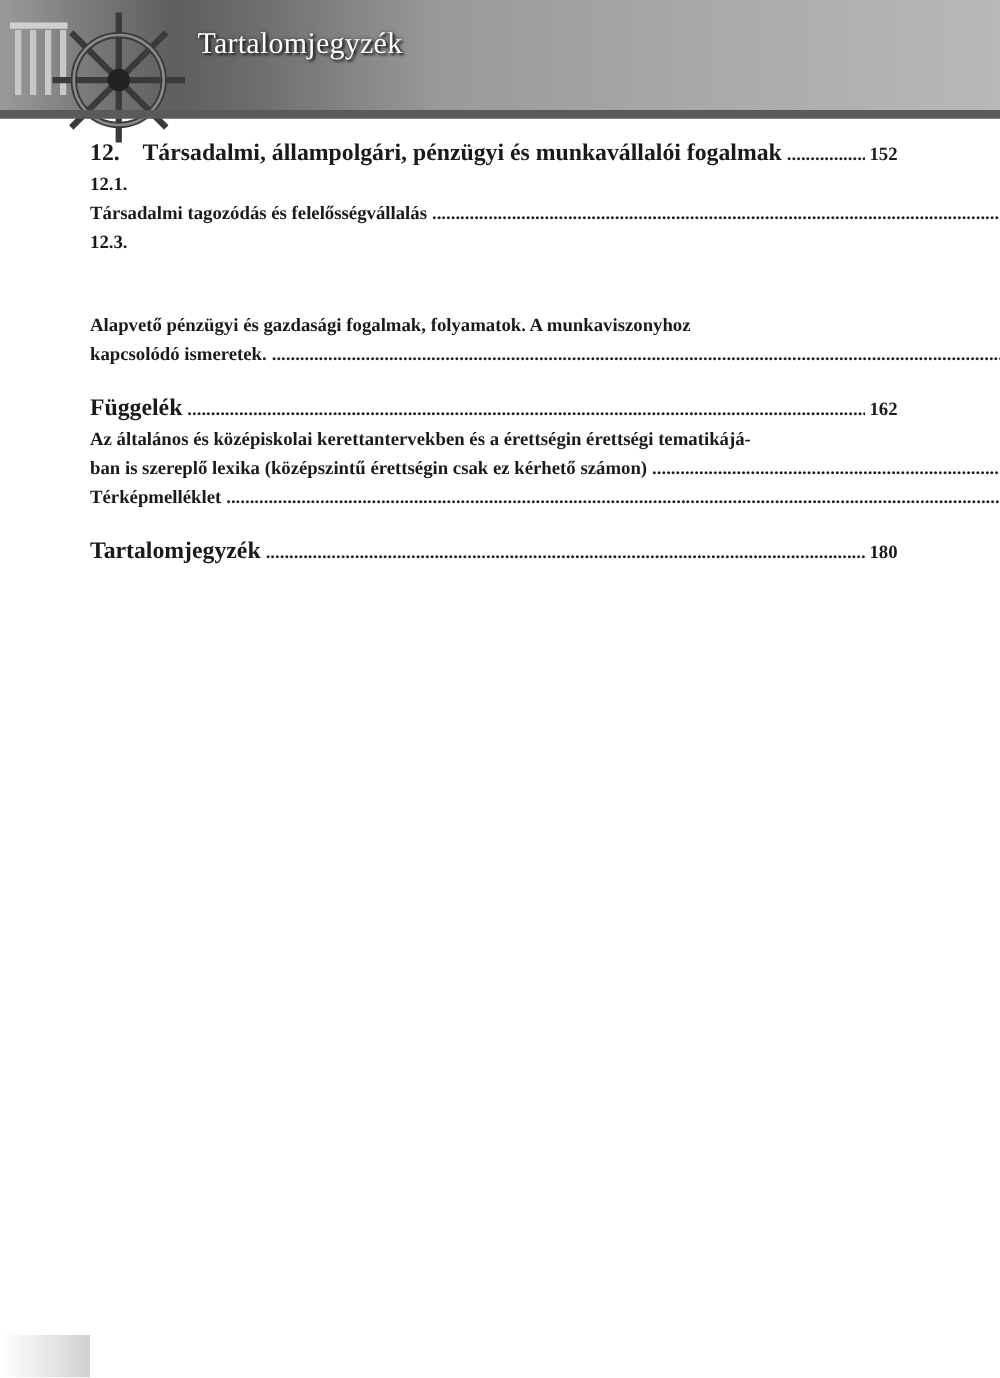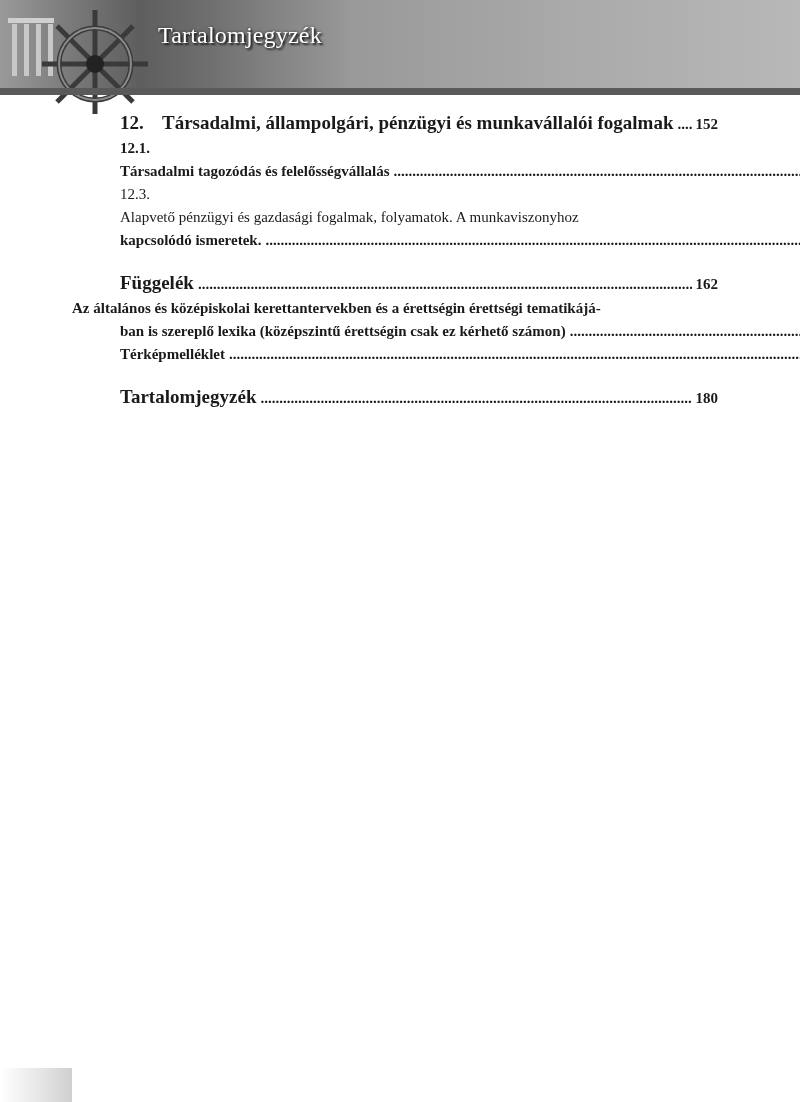--- a/index.html
+++ b/index.html
@@ -9,21 +9,21 @@
       background: linear-gradient(to right, #8c8c8c 0%, #979797 40%, #a9a9a9 70%, #b8b8b8 100%); }
     .header-art { position: absolute; left: 0; top: 0; width: 350px; height: 88px;
       background: linear-gradient(to right, #9a9a9a 0%, #7d7d7d 18%, #5e5e5e 40%, #6f6f6f 60%, #8a8a8a 85%, rgba(150,150,150,0) 100%); }
     .header-bar { position: absolute; left: 0; top: 88px; width: 800px; height: 7px; background: #5a5a5a; }
     .wheel { position: absolute; left: 40px; top: 6px; width: 110px; height: 110px; }
     .pillars { position: absolute; left: 6px; top: 12px; width: 50px; height: 70px; }
     .header-title { position: absolute; left: 158px; top: 22px; font-family: "Liberation Serif", serif; font-size: 24px; color: #ffffff;
       text-shadow: 2px 2px 2px #222, 0 0 3px #333; letter-spacing: 0.2px; }
 
     .toc { position: absolute; left: 72px; top: 110px; width: 646px; }
-    .row { display: flex; align-items: baseline; font-weight: bold; font-size: 15px; line-height: 22px; margin-left: 48px; }
+    .row { display: flex; align-items: baseline; font-weight: bold; font-size: 15px; line-height: 22px; }
     .row .num { width: 42px; flex: none; }
     .row .body { flex: 1; display: flex; align-items: baseline; min-width: 0; }
     .row .text { white-space: nowrap; }
     .row .dots { flex: 1; overflow: hidden; white-space: nowrap; margin: 0 4px; letter-spacing: 0px; font-weight: bold; }
     .row .dots::after { content: "................................................................................................................................................................................................................................"; }
     .row .page { font-weight: bold; font-size: 15px; flex: none; }
 
     .row.chapter { font-size: 19px; line-height: 26px; }
     .row.chapter .num { width: 42px; }
     .row.chapter .dots { font-size: 15px; }
@@ -84,21 +84,21 @@
     <span class="num">12.1.</span>
     <span class="body">
       <span class="text">Társadalmi tagozódás és felelősségvállalás</span>
       <span class="dots"></span>
       <span class="page">152</span>
     </span>
   </div>
 
 
   <div class="multi">
-    <div class="row sub" style="font-weight:normal;">
+    <div class="row sub" style="font-weight:bold;gap:44px;">
       <span class="num">12.3.</span>
       <span class="line1">Alapvető pénzügyi és gazdasági fogalmak, folyamatok. A munkaviszonyhoz</span>
     </div>
     <div class="row sub">
       <span class="num"></span>
       <span class="body">
         <span class="text">kapcsolódó ismeretek.</span>
         <span class="dots"></span>
         <span class="page">280</span>
       </span>

